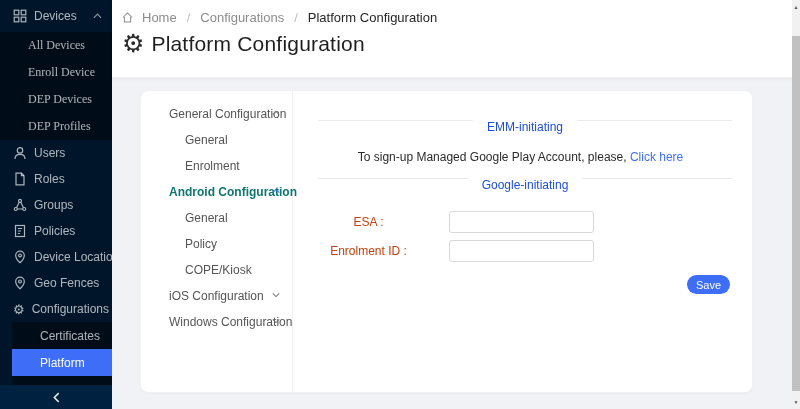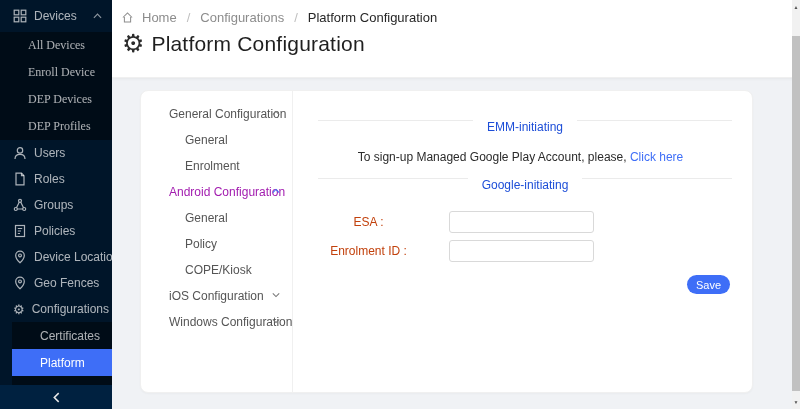--- a/index.html
+++ b/index.html
@@ -31,21 +31,21 @@
   .title-row { position:absolute; left:10px; top:31px; display:flex; align-items:center; gap:7px; color:#1f1f1f; }
   .title-gear { font-size:25px; line-height:1; color:#2b2b2b; }
   .page-title { font-size:21px; letter-spacing:.2px; }
 
   
   .card { position:absolute; left:28px; top:90px; width:613px; height:303px; background:#fff; border:1px solid #f0f0f0; border-radius:8px; box-shadow:0 1px 2px rgba(0,0,0,.03); }
   .cfg-menu { position:absolute; left:0; top:0; bottom:0; width:152px; border-right:1px solid #f0f0f0; padding-top:10px; font-size:12px; color:#555; }
   .cfg-row { height:26px; display:flex; align-items:center; padding-left:28px; cursor:pointer; position:relative; white-space:nowrap; }
   .cfg-row.child { padding-left:44px; }
   .cfg-row .chev { position:absolute; right:12px; top:9px; color:#777; }
-  .cfg-row.blue { color:#a21caf; }
+  .cfg-row.blue { color:#0f766e;font-weight:bold; }
   .cfg-row.blue .chev { color:#3e6ef7; }
   .cfg-row.selected { background:#e6f4fd; color:#3e6ef7; }
   .cfg-row.selected::after { content:""; position:absolute; right:-1px; top:0; bottom:0; width:3px; background:#3e6ef7; }
 
   
   .cfg-content { position:absolute; left:152px; right:0; top:0; bottom:0; font-size:12px; }
   .divider { position:absolute; left:25px; right:20px; height:16px; display:flex; color:#1d4ed8; }
   .divider::before, .divider::after { content:""; flex:1; height:1px; background:#ebebeb; }
   .divider span { padding:0 14px; }
   .divider.d1 { top:29px; }

